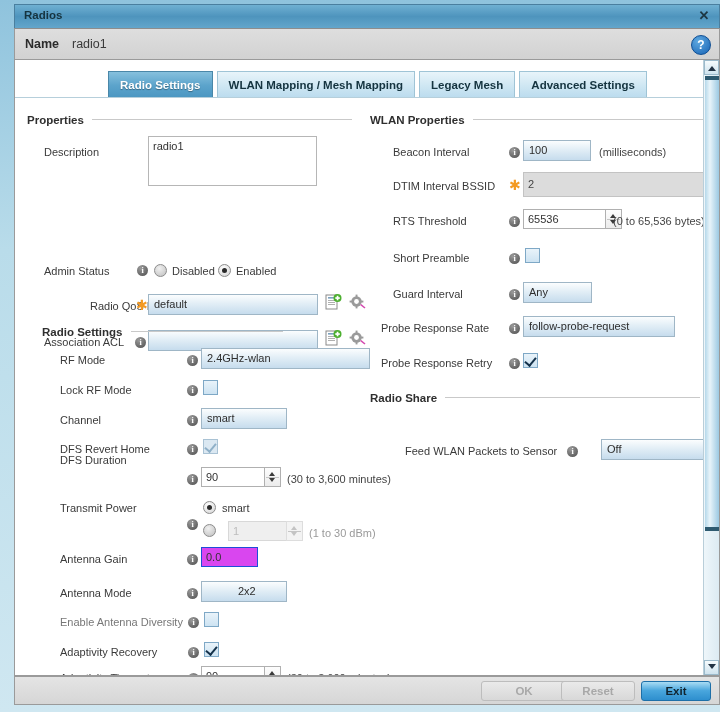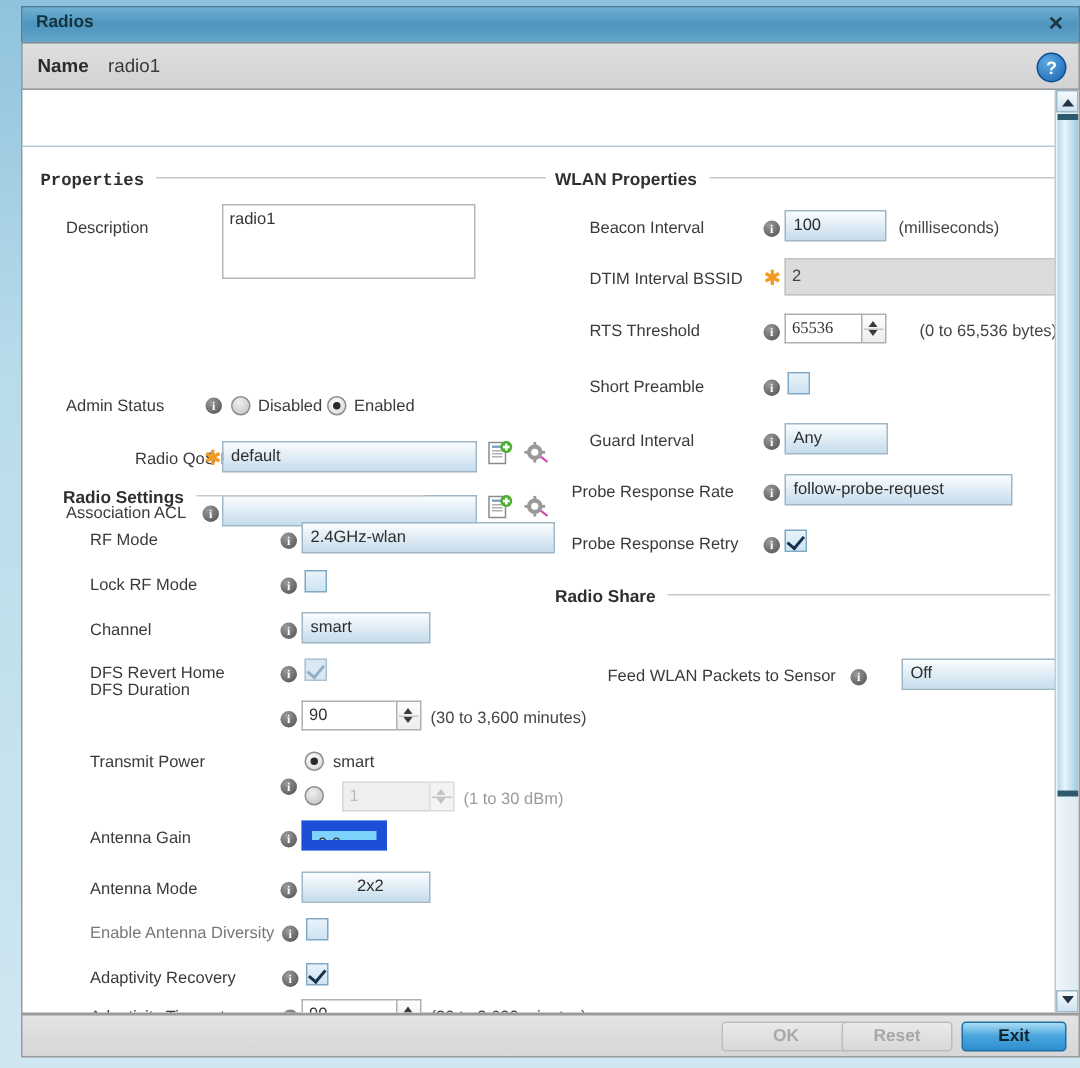--- a/index.html
+++ b/index.html
@@ -83,21 +83,21 @@
     font-family:"Liberation Serif",serif;cursor:pointer;
   }
   .star{position:absolute;font-size:14px;color:#f39a23;line-height:11px;cursor:default;}
   
   .ta{
     position:absolute;background:#fff;border:1px solid #b6b6b6;box-sizing:border-box;
     font-size:11px;color:#333;padding:3px 4px;overflow:hidden;
   }
   
   .txt{
-    position:absolute;background:#7dd3fc;border:7px solid #1d4ed8;box-sizing:border-box;
+    position:absolute;background:#d946ef;border:1px solid #1d4ed8;box-sizing:border-box;
     font-size:11px;color:#333;line-height:18px;padding:0 4px;overflow:hidden;white-space:nowrap;
   }
   .txt.grey{background:#dcdcdc;border:1px solid #c3c3c3;color:#444;}
   
   .dd{
     position:absolute;box-sizing:border-box;
     background:linear-gradient(180deg,#fbfdfe 0%,#e2eef6 45%,#c6dced 100%);
     border:1px solid #9fb6c6;font-size:11px;color:#2d2d2d;line-height:18px;
     padding:0 22px 0 5px;overflow:hidden;white-space:nowrap;cursor:pointer;
   }
@@ -200,23 +200,29 @@
   </div>
 
   <div class="namebar">
     <span class="nm-label">Name</span>
     <span class="nm-value">radio1</span>
     <span class="helpicon">?</span>
   </div>
 
   <div class="content">
 
+    <div class="tabstrip">
+      <span class="tab active">Radio Settings</span>
+      <span class="tab">WLAN Mapping / Mesh Mapping</span>
+      <span class="tab">Legacy Mesh</span>
+      <span class="tab">Advanced Settings</span>
+    </div>
     <div class="tabline"></div>
 
-    <div class="sect" style="left:12px;top:54px;font-family:Liberation Mono, monospace;">
+    <div class="sect" style="left:12px;top:54px;">
       <span>Properties</span><span class="rule" style="width:260px;"></span>
     </div>
 
     <span class="lbl" style="left:29px;top:86px;">Description</span>
     <span class="info" style="left:148px;top:100px;">i</span>
     <div class="ta" style="left:133px;top:76px;width:169px;height:50px;">radio1</div>
 
     <span class="lbl" style="left:29px;top:205px;">Admin Status</span>
     <span class="info" style="left:122px;top:205px;">i</span>
     <span class="rd off" style="left:139px;top:204px;"></span>
@@ -357,21 +363,21 @@
     <span class="info" style="left:494px;top:87px;">i</span>
     <div class="dd" style="left:508px;top:80px;width:68px;height:21px;line-height:19px;">100</div>
     <span class="hint" style="left:584px;top:86px;">(milliseconds)</span>
 
     <span class="lbl" style="left:378px;top:120px;">DTIM Interval BSSID</span>
     <span class="star" style="left:494px;top:120px;">✱</span>
     <div class="txt grey" style="left:508px;top:112px;width:195px;height:25px;line-height:23px;">2</div>
 
     <span class="lbl" style="left:378px;top:155px;">RTS Threshold</span>
     <span class="info" style="left:494px;top:156px;">i</span>
-    <div class="spin" style="left:508px;top:149px;width:68px;height:20px;font-family:Liberation Serif, serif;">
+    <div class="spin" style="left:508px;top:149px;width:99px;height:20px;">
       <div class="fld">65536</div>
       <div class="btns">
           <span class="mid"></span>
         </div>
     </div>
     <span class="hint" style="left:598px;top:155px;">(0 to 65,536 bytes)</span>
 
     <span class="lbl" style="left:378px;top:192px;">Short Preamble</span>
     <span class="info" style="left:494px;top:193px;">i</span>
     <div class="cb" style="left:510px;top:188px;"></div>

